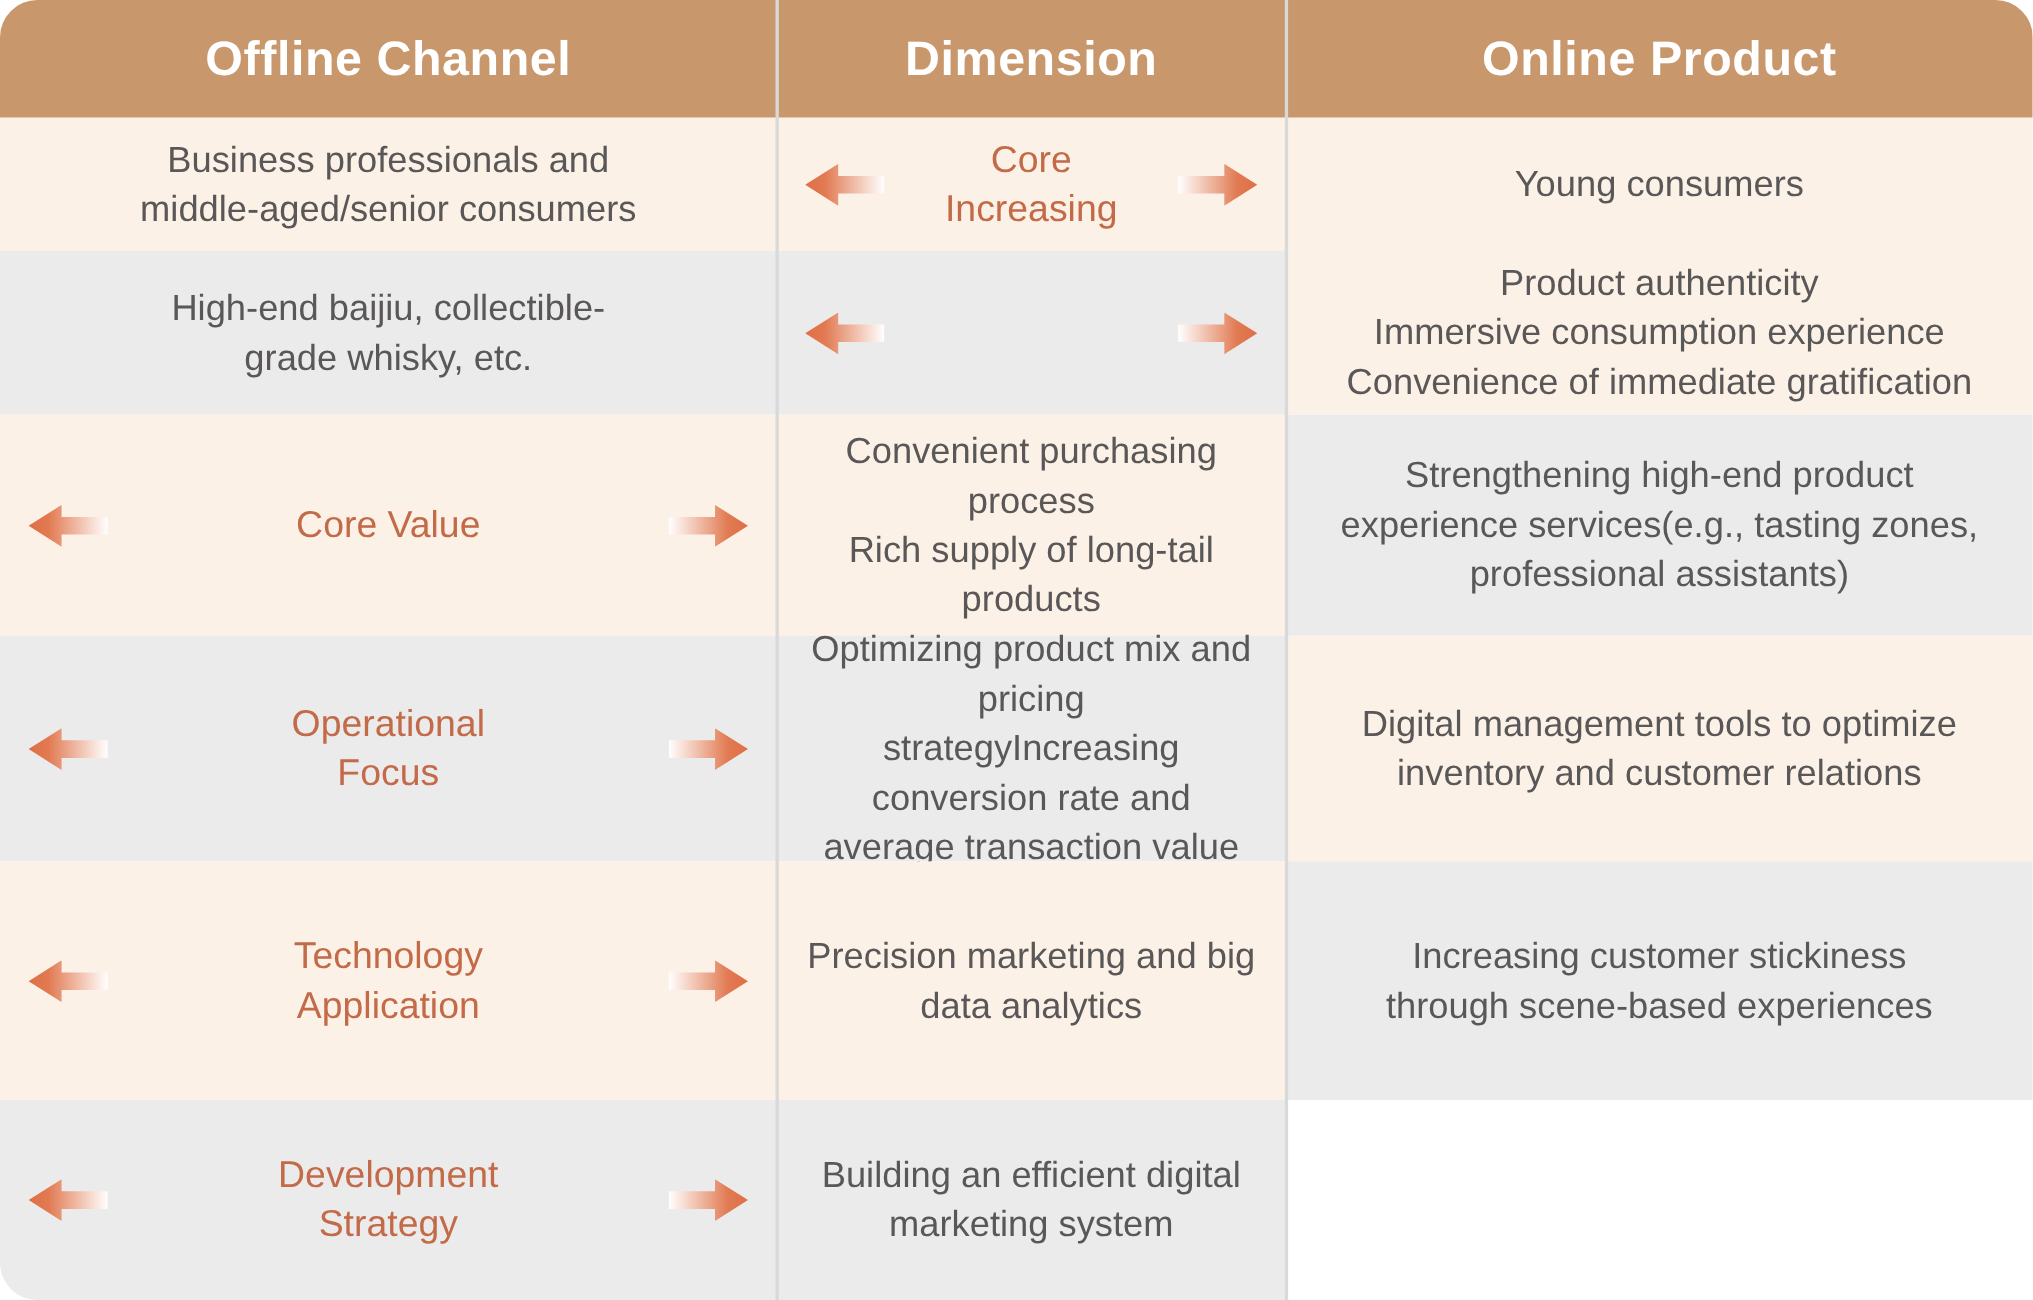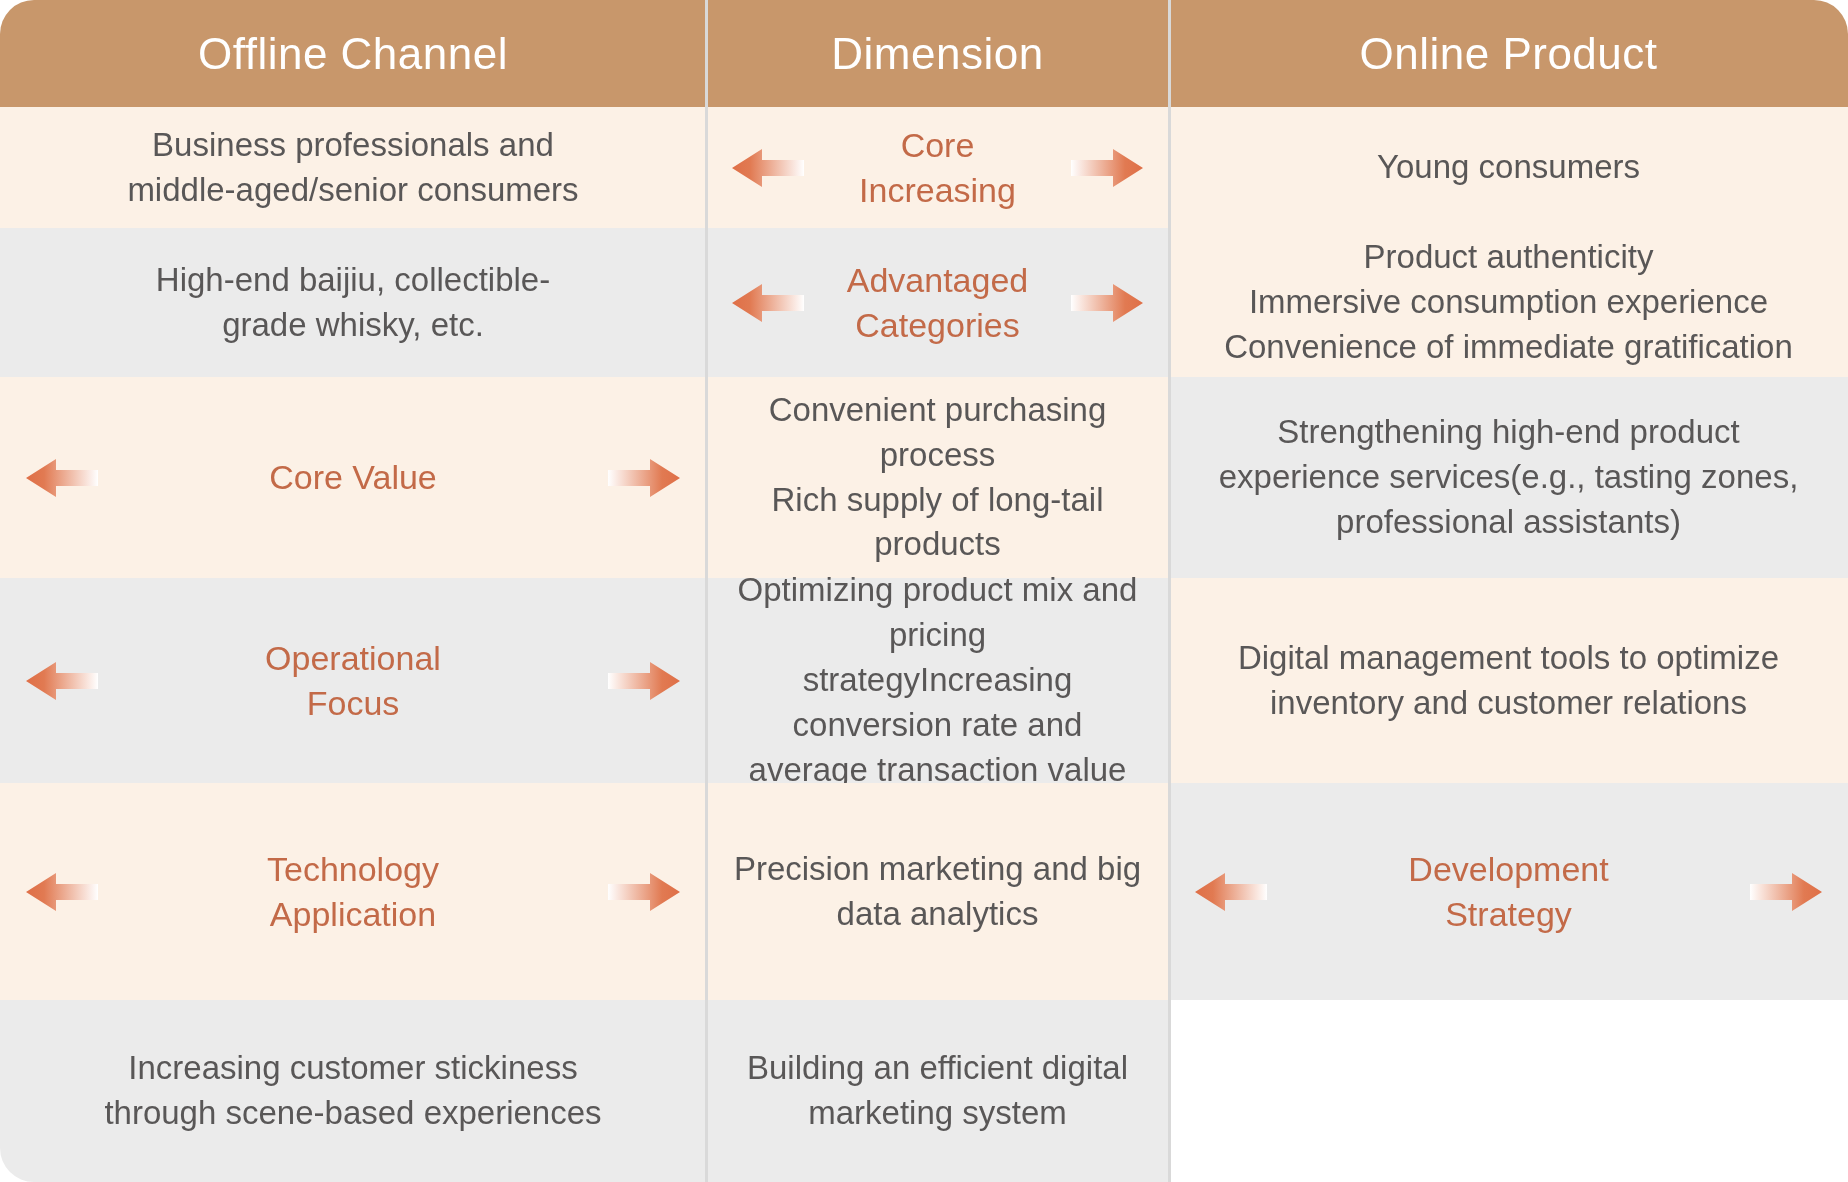--- a/index.html
+++ b/index.html
@@ -29,21 +29,21 @@
   .grid{
     display:grid;
     width:100%;height:100%;
     grid-template-columns:706px 463px 679px;
     grid-template-rows:107px 121px 149px 201px 205px 217px 182px;
   }
   .hcell{
     background:var(--header-bg);
     color:var(--header-text);
     font-size:44px;
-    font-weight:normal;
+    font-weight:bold;
     display:flex;align-items:center;justify-content:center;
     letter-spacing:0.5px;
   }
   .cell{
     display:flex;align-items:center;justify-content:center;
     color:var(--body-text);
     font-size:33px;
     line-height:1.36;
     text-align:center;
     white-space:pre-line;
@@ -122,22 +122,20 @@
     <div class="cell row-cream">Young consumers</div>
 
     <div class="cell row-gray">High-end baijiu, collectible-
 grade whisky, etc.</div>
     <div class="cell row-gray dimension">
       <span class="arrow">
           <svg viewBox="0 0 72 38">
             <polygon points="0,19 30,0 30,11 72,11 72,27 30,27 30,38" fill="url(#gradLeft)"></polygon>
           </svg>
         </span>
-      <span class="dim-label">Advantaged
-Categories</span>
       <span class="arrow">
           <svg viewBox="0 0 72 38">
             <polygon points="72,19 42,0 42,11 0,11 0,27 42,27 42,38" fill="url(#gradRight)"></polygon>
           </svg>
         </span>
     </div>
 
     <div class="cell row-cream">Product authenticity
 Immersive consumption experience
 Convenience of immediate gratification</div>
@@ -190,36 +188,36 @@
 Application</span>
       <span class="arrow">
           <svg viewBox="0 0 72 38">
             <polygon points="72,19 42,0 42,11 0,11 0,27 42,27 42,38" fill="url(#gradRight)"></polygon>
           </svg>
         </span>
     </div>
     <div class="cell row-cream">Precision marketing and big
 data analytics</div>
 
+    <div class="cell row-gray">Increasing customer stickiness
+through scene-based experiences</div>
     <div class="cell row-gray dimension">
       <span class="arrow">
           <svg viewBox="0 0 72 38">
             <polygon points="0,19 30,0 30,11 72,11 72,27 30,27 30,38" fill="url(#gradLeft)"></polygon>
           </svg>
         </span>
       <span class="dim-label">Development
 Strategy</span>
       <span class="arrow">
           <svg viewBox="0 0 72 38">
             <polygon points="72,19 42,0 42,11 0,11 0,27 42,27 42,38" fill="url(#gradRight)"></polygon>
           </svg>
         </span>
     </div>
-    <div class="cell row-gray">Increasing customer stickiness
-through scene-based experiences</div>
     <div class="cell row-gray">Building an efficient digital
 marketing system</div>
 
   </div>
 
   <div class="vline vline-1"></div>
   <div class="vline vline-2"></div>
 </div>
 
 </body></html>

